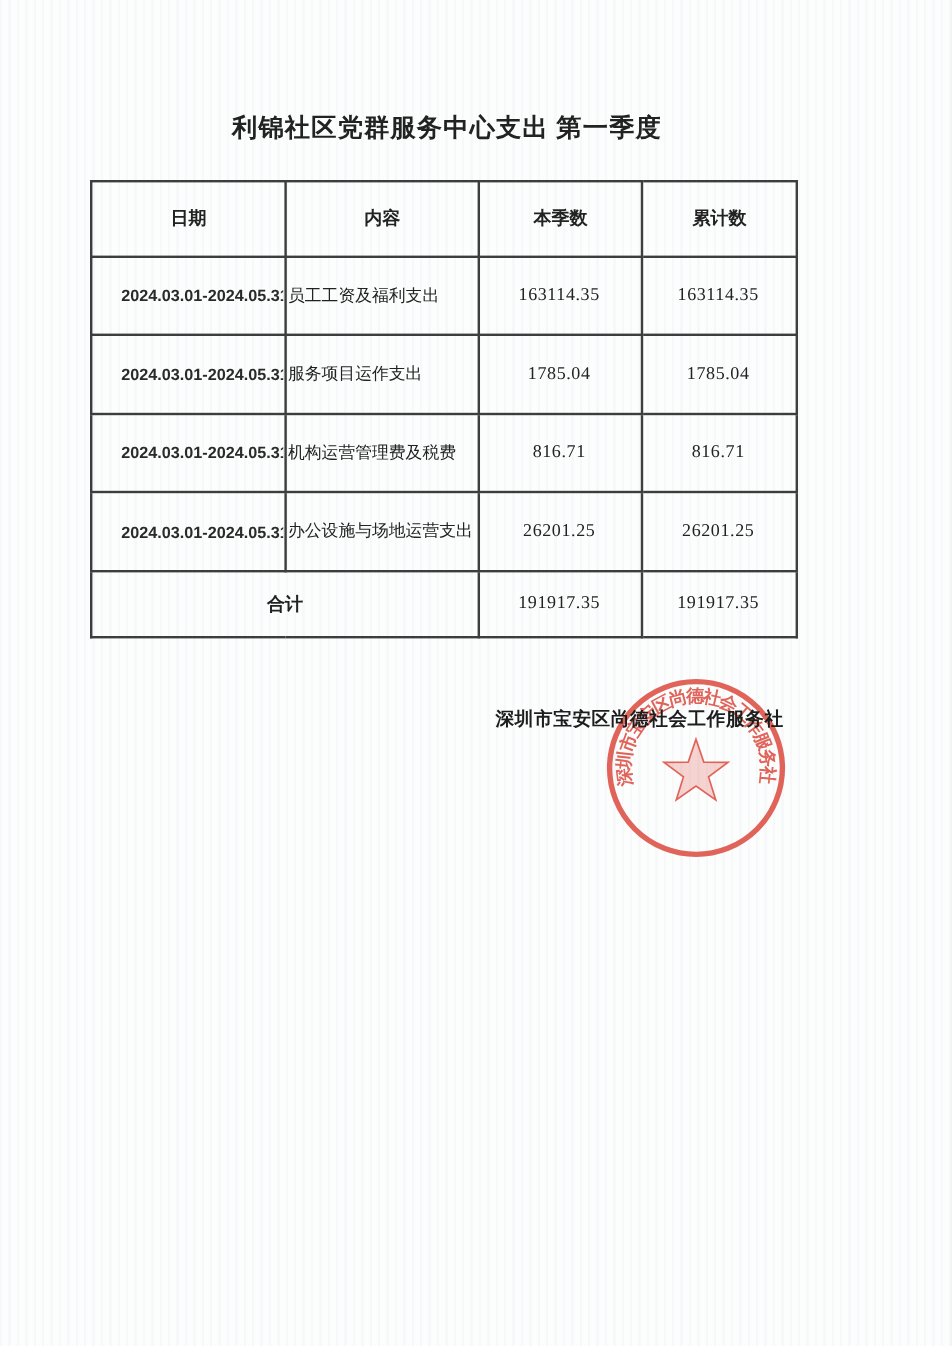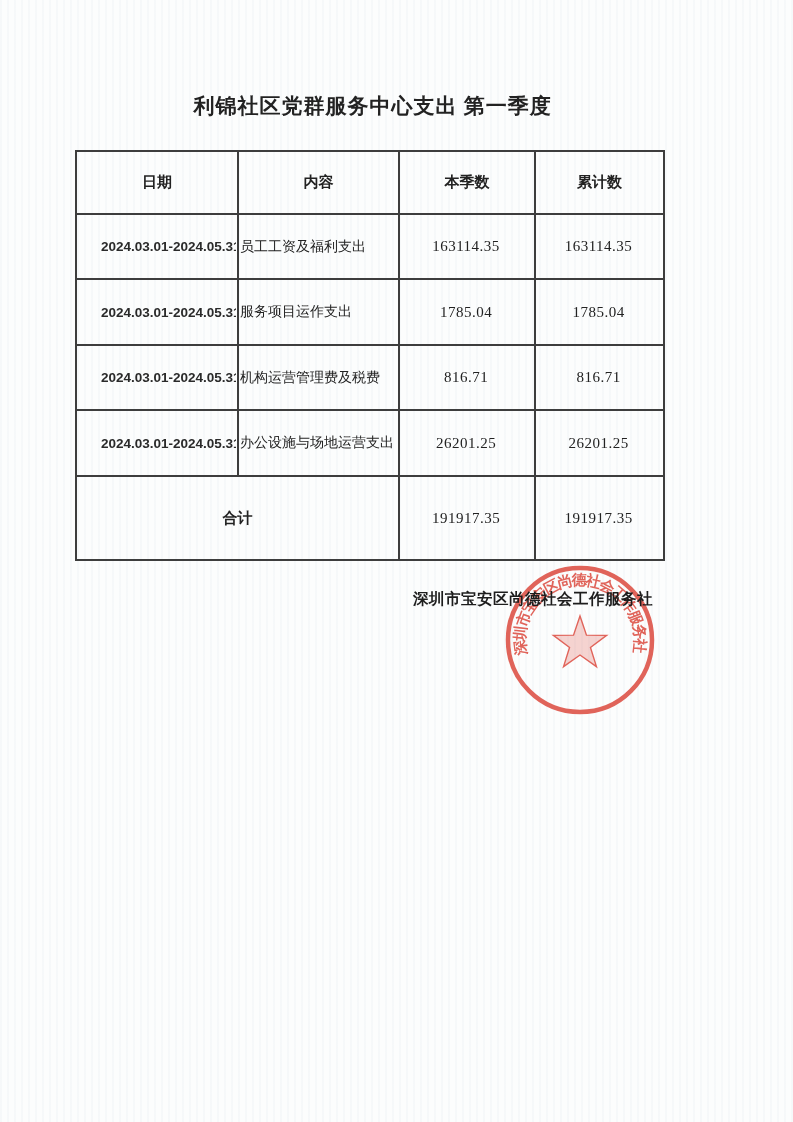--- a/index.html
+++ b/index.html
@@ -51,21 +51,21 @@
   }
   .expense-table th {
     font-size: 15px;
     font-weight: bold;
     text-align: center;
     color: #222;
   }
   tr.hdr-row   { height: 63px; }
   tr.data-row-a { height: 65px; }
   tr.data-row-b { height: 66px; }
-  tr.total-row { height: 84px; }
+  tr.total-row { height: 55px; }
 
   td.date-cell {
     font-family: "Liberation Sans", sans-serif;
     font-weight: bold;
     font-size: 13.5px;
     text-align: left;
     padding-left: 24px;
     color: #2a2a2a;
     border-radius: 14px;
   }

